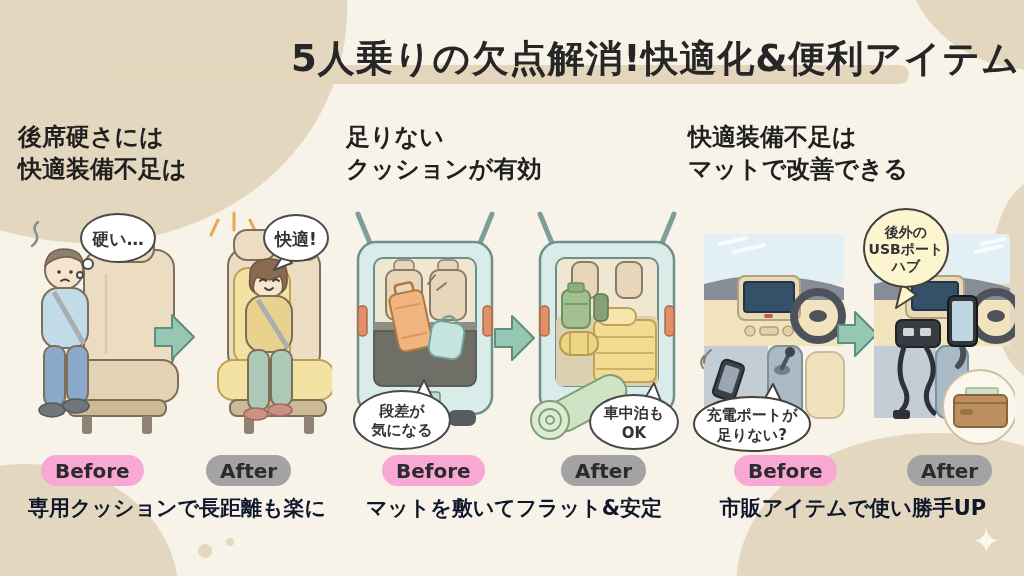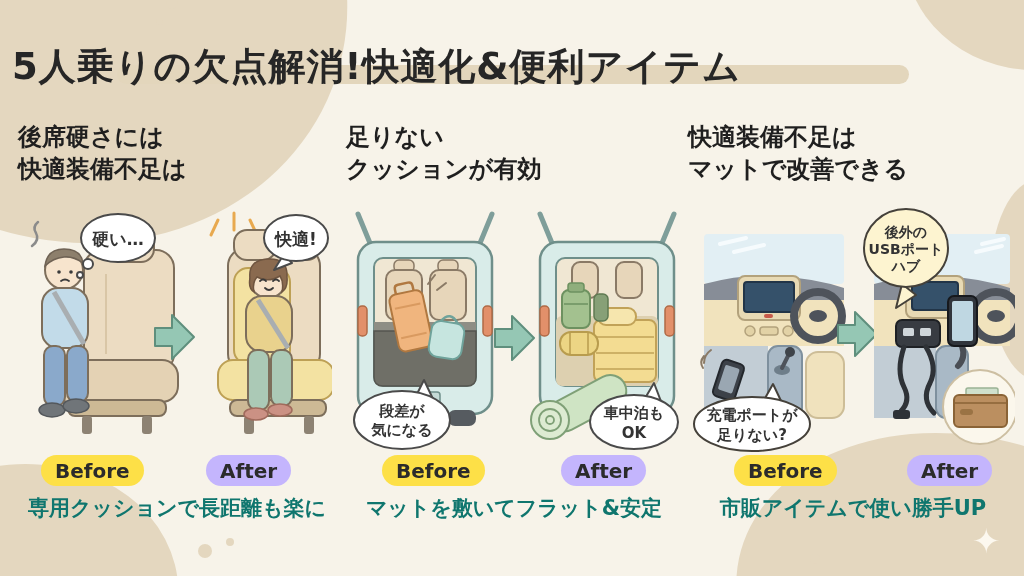--- a/index.html
+++ b/index.html
@@ -6,36 +6,36 @@
   .canvas{
     position:relative;width:1024px;height:576px;overflow:hidden;
     background:#f7f3e9;
     font-family:"DejaVu Sans","Liberation Sans",sans-serif;
   }
   .blob{position:absolute;background:#e4d7bf;border-radius:50%;z-index:0;}
   .dot{position:absolute;background:#e4d7bf;border-radius:50%;z-index:1;}
   .sparkle{position:absolute;color:#fcf8ef;font-size:34px;z-index:1;line-height:1;}
   .title-bar{position:absolute;top:65px;left:117px;width:792px;height:19px;
     background:#e3d6bc;border-radius:10px;z-index:2;}
-  .title{position:absolute;top:30px;left:0;right:0;margin:12px;text-align:left;
+  .title{position:absolute;top:30px;left:0;right:0;margin:4px;text-align:right;
     font-size:37px;font-weight:700;color:#262626;letter-spacing:1px;z-index:3;}
   .col{position:absolute;top:118px;height:412px;z-index:3;}
   .col h2{margin:4px 0 0 0;text-align:left;font-size:24px;line-height:1.32;
     color:#1f1f1f;font-weight:700;}
   .col h2 span{display:block;}
   .illus{position:absolute;top:86px;}
   .illus text{font-family:"DejaVu Sans","Liberation Sans",sans-serif;
     font-weight:700;fill:#333;text-anchor:middle;}
   .badge{position:absolute;top:337px;height:31px;border-radius:16px;
     display:flex;align-items:center;justify-content:center;
     font-size:20px;font-weight:700;color:#2b2b2b;padding:0 14px;box-sizing:border-box;}
-  .badge.before{background:#fde047;min-width:80px;}
-  .badge.after{background:#c4b5fd;min-width:68px;}
+  .badge.before{background:#f9a8d4;min-width:80px;}
+  .badge.after{background:#a3a3a3;min-width:68px;}
   .caption{position:absolute;top:376px;left:0;right:0;text-align:center;
-    font-size:21px;font-weight:700;color:#0f766e;white-space:nowrap;}
+    font-size:21px;font-weight:700;color:#0f172a;white-space:nowrap;}
 </style>
 </head>
 <body>
 
 <div class="canvas">
 
   <div class="blob" style="left:-210px;top:-260px;width:560px;height:500px;transform:rotate(18deg);"></div>
   <div class="blob" style="right:-140px;top:-170px;width:260px;height:240px;"></div>
   <div class="blob" style="left:-160px;bottom:-170px;width:340px;height:280px;transform:rotate(-14deg);"></div>
   <div class="blob" style="right:-170px;bottom:-200px;width:460px;height:340px;transform:rotate(12deg);"></div>

